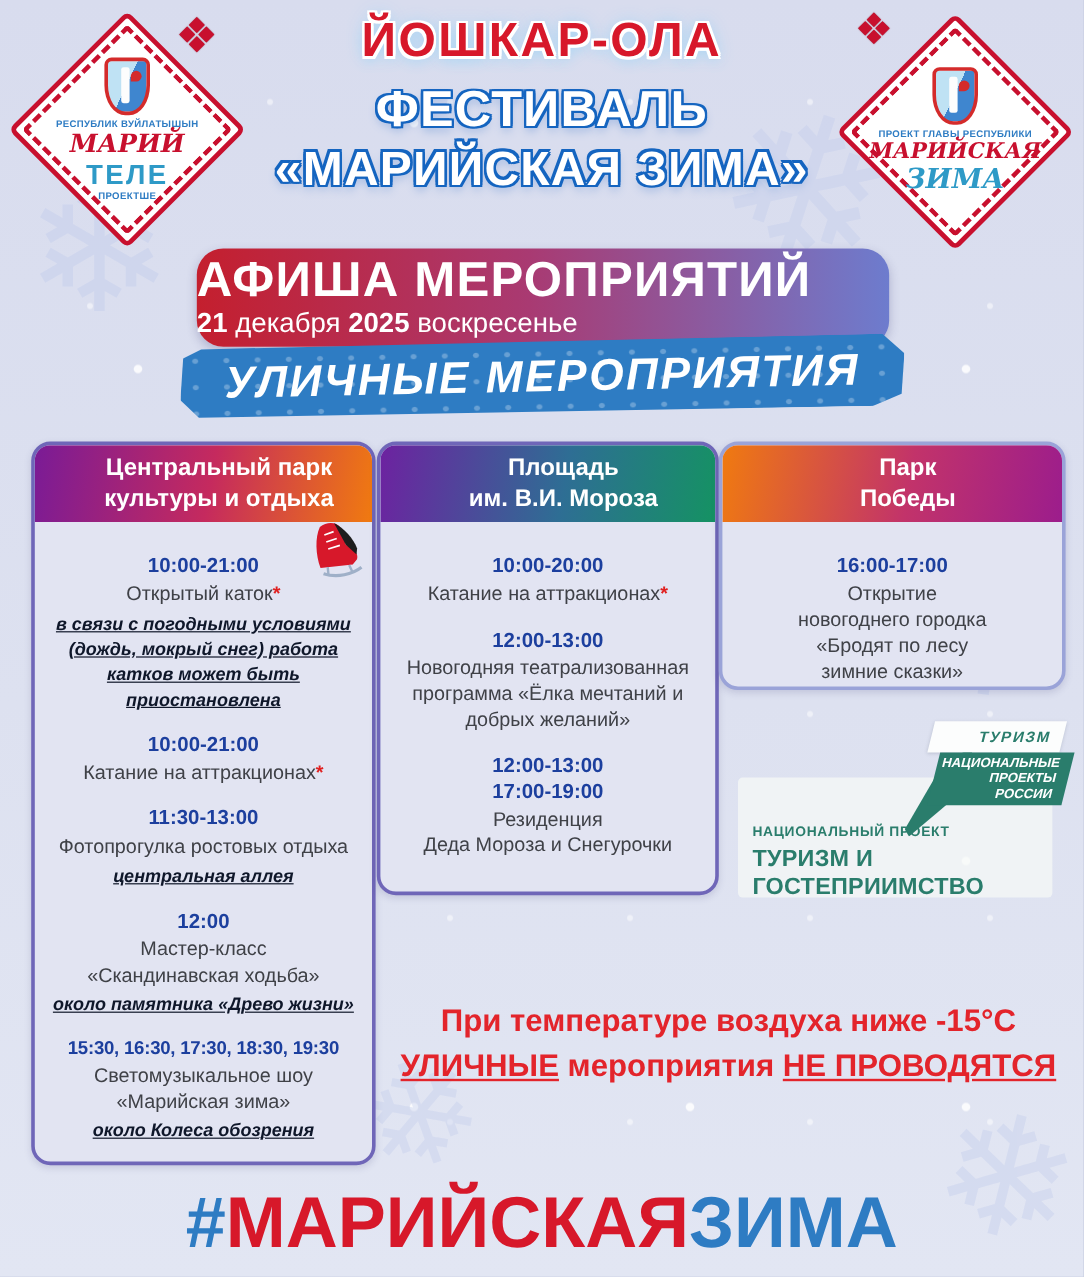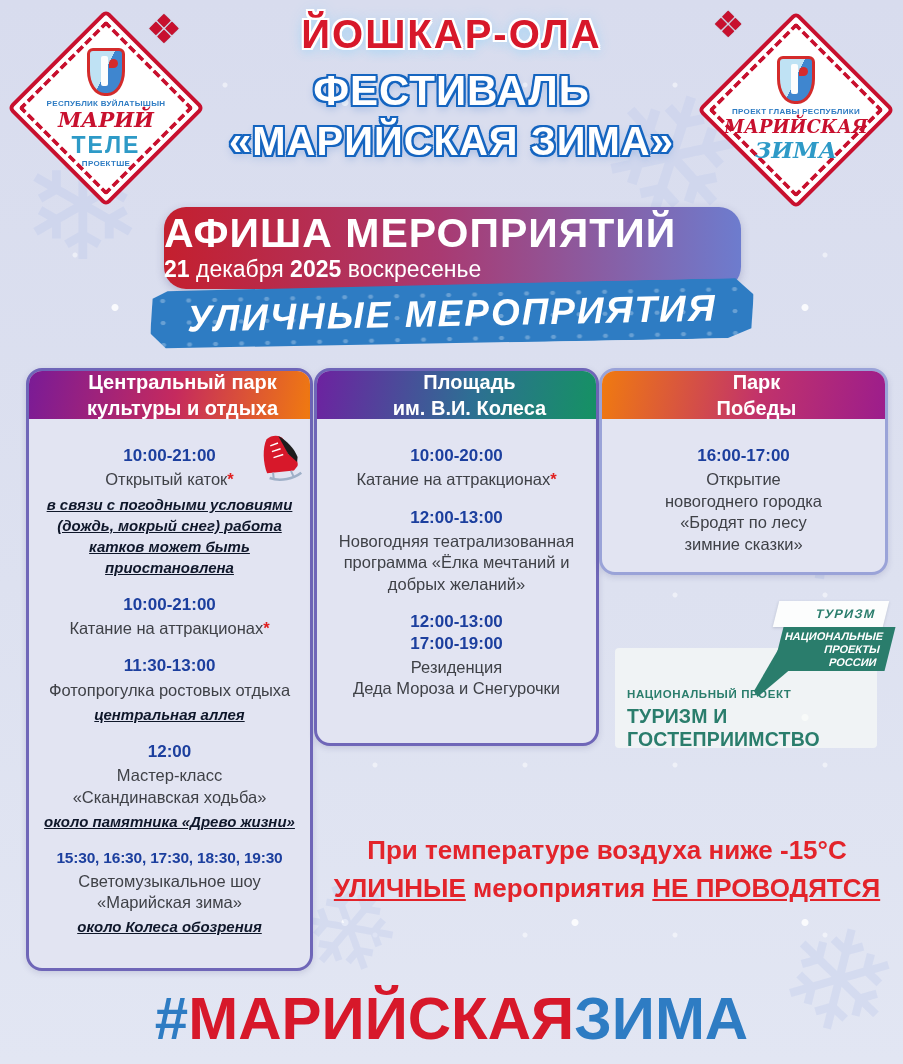--- a/index.html
+++ b/index.html
@@ -54,21 +54,21 @@
     background-image:radial-gradient(rgba(255,255,255,.28) 2px,transparent 3px);
     background-size:26px 22px;
     transform:rotate(-1.2deg);
     clip-path:polygon(0.5% 14%,3% 2%,97% 0%,100% 28%,99.5% 84%,95.5% 100%,2.5% 97%,0% 72%);
     display:flex;align-items:center;justify-content:center;}
   .street-label{color:#fff;font-size:37px;font-weight:bold;font-style:italic;letter-spacing:2px;white-space:nowrap;}
   
   .card{position:absolute;background:#e2e4f2;border:3px solid #6f66b8;border-radius:16px;overflow:hidden;
     box-shadow:0 2px 6px rgba(70,70,130,.18);}
   .card-3{border-color:#9aa3d8;}
-  .card-header{height:48px;display:flex;align-items:center;justify-content:center;text-align:center;
+  .card-header{height:64px;display:flex;align-items:center;justify-content:center;text-align:center;
     color:#fff;font-weight:bold;font-size:20px;line-height:1.3;white-space:pre-line;padding-left:26px;}
   .hdr-1{background:linear-gradient(100deg,#7a1b96 0%,#c52a5e 52%,#f07a10 100%);}
   .hdr-2{background:linear-gradient(100deg,#6d22a0 0%,#2e6e94 55%,#159263 100%);}
   .hdr-3{background:linear-gradient(100deg,#f07a10 0%,#c2336a 55%,#9c1d8c 100%);}
   .card-body{padding:10px 6px 0;text-align:center;position:relative;margin-top:16px;}
   .entry{margin-bottom:16px;}
   .event-time{color:#1c3f9e;font-weight:bold;font-size:17px;white-space:pre-line;line-height:1.25;}
   .time-long{font-size:15.5px;letter-spacing:-.2px;}
   .event-text{color:#3f4147;font-size:16.5px;line-height:1.3;margin-top:3px;white-space:pre-line;}
   .star{color:#e02020;font-weight:bold;}
@@ -190,21 +190,21 @@
         <div class="event-time time-long">15:30, 16:30, 17:30, 18:30, 19:30</div>
         <div class="event-text"><span>Светомузыкальное шоу
 «Марийская зима»</span></div>
         <div class="event-note">около Колеса обозрения</div>
       </div>
     </div>
   </div>
 
   <div class="card" style="left:314px;top:368px;width:279px;height:372px;">
     <div class="card-header hdr-2">Площадь
-им. В.И. Колеса</div>
+им. В.И. Мороза</div>
     <div class="card-body">
       <div class="entry">
         <div class="event-time">10:00-20:00</div>
         <div class="event-text"><span>Катание на аттракционах</span><span class="star">*</span></div>
       </div>
       <div class="entry">
         <div class="event-time">12:00-13:00</div>
         <div class="event-text"><span>Новогодняя театрализованная
 программа «Ёлка мечтаний и
 добрых желаний»</span></div>

